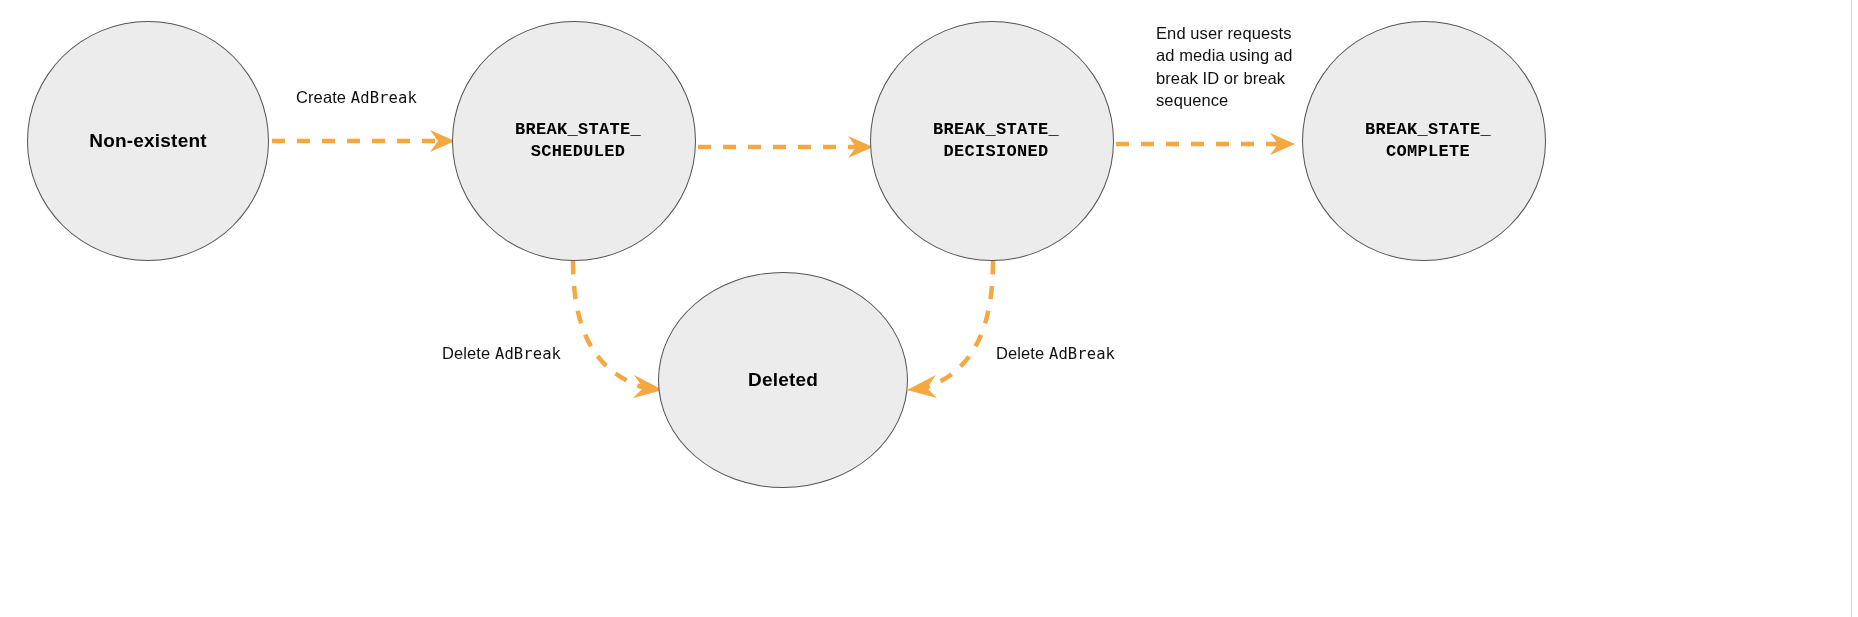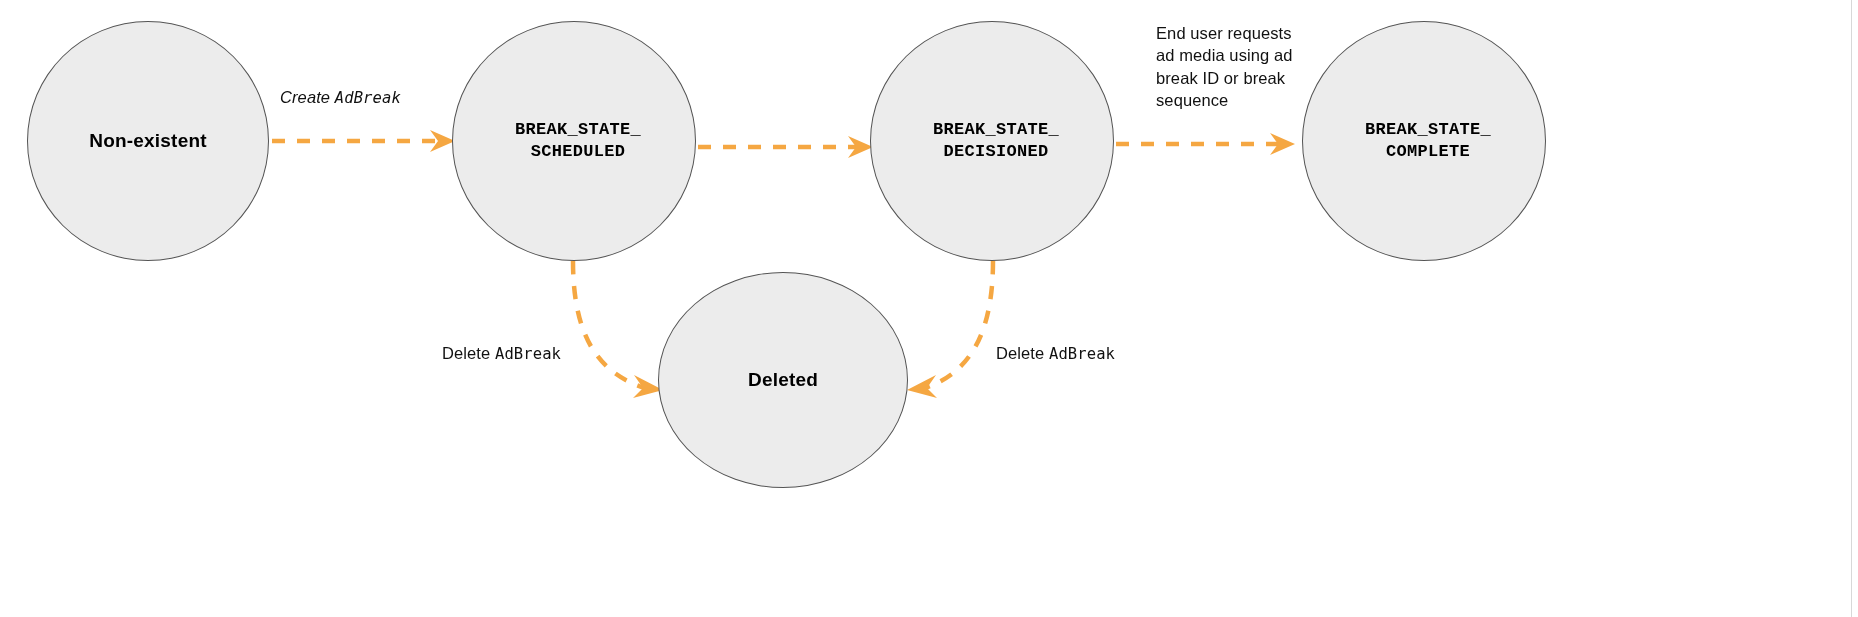--- a/index.html
+++ b/index.html
@@ -124,21 +124,21 @@
 
   <div class="node" style="left:1302px; top:21px; width:244px; height:240px;">
     <div class="node-label label-mono">BREAK_STATE_
 COMPLETE</div>
   </div>
 
   <div class="node" style="left:658px; top:272px; width:250px; height:216px;">
     <div class="node-label label-sans">Deleted</div>
   </div>
 
-  <div class="edge-label" style="left:280px; top:86px;font-style:italic;"><span>Create </span><span class="mono">AdBreak</span></div>
+  <div class="edge-label" style="left:296px; top:86px;"><span>Create </span><span class="mono">AdBreak</span></div>
 
 
   <div class="edge-label" style="left:1136px; top:22px;margin-left:20px;"><span>End user requests
 ad media using ad
 break ID or break
 sequence</span></div>
 
   <div class="edge-label" style="left:442px; top:342px;"><span>Delete </span><span class="mono">AdBreak</span></div>
 
   <div class="edge-label" style="left:996px; top:342px;"><span>Delete </span><span class="mono">AdBreak</span></div>

